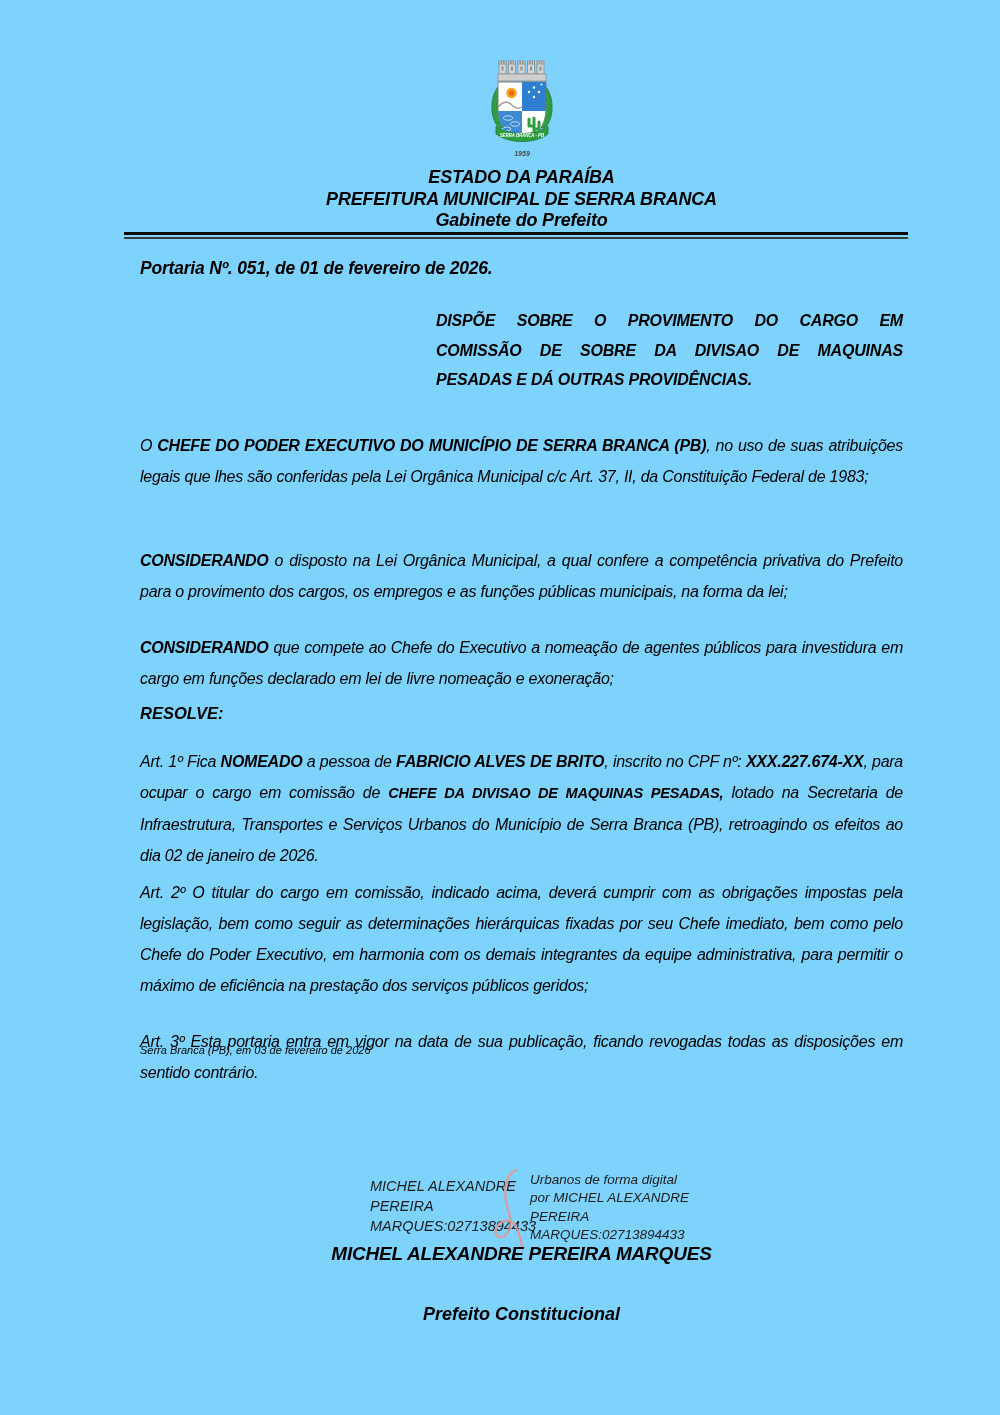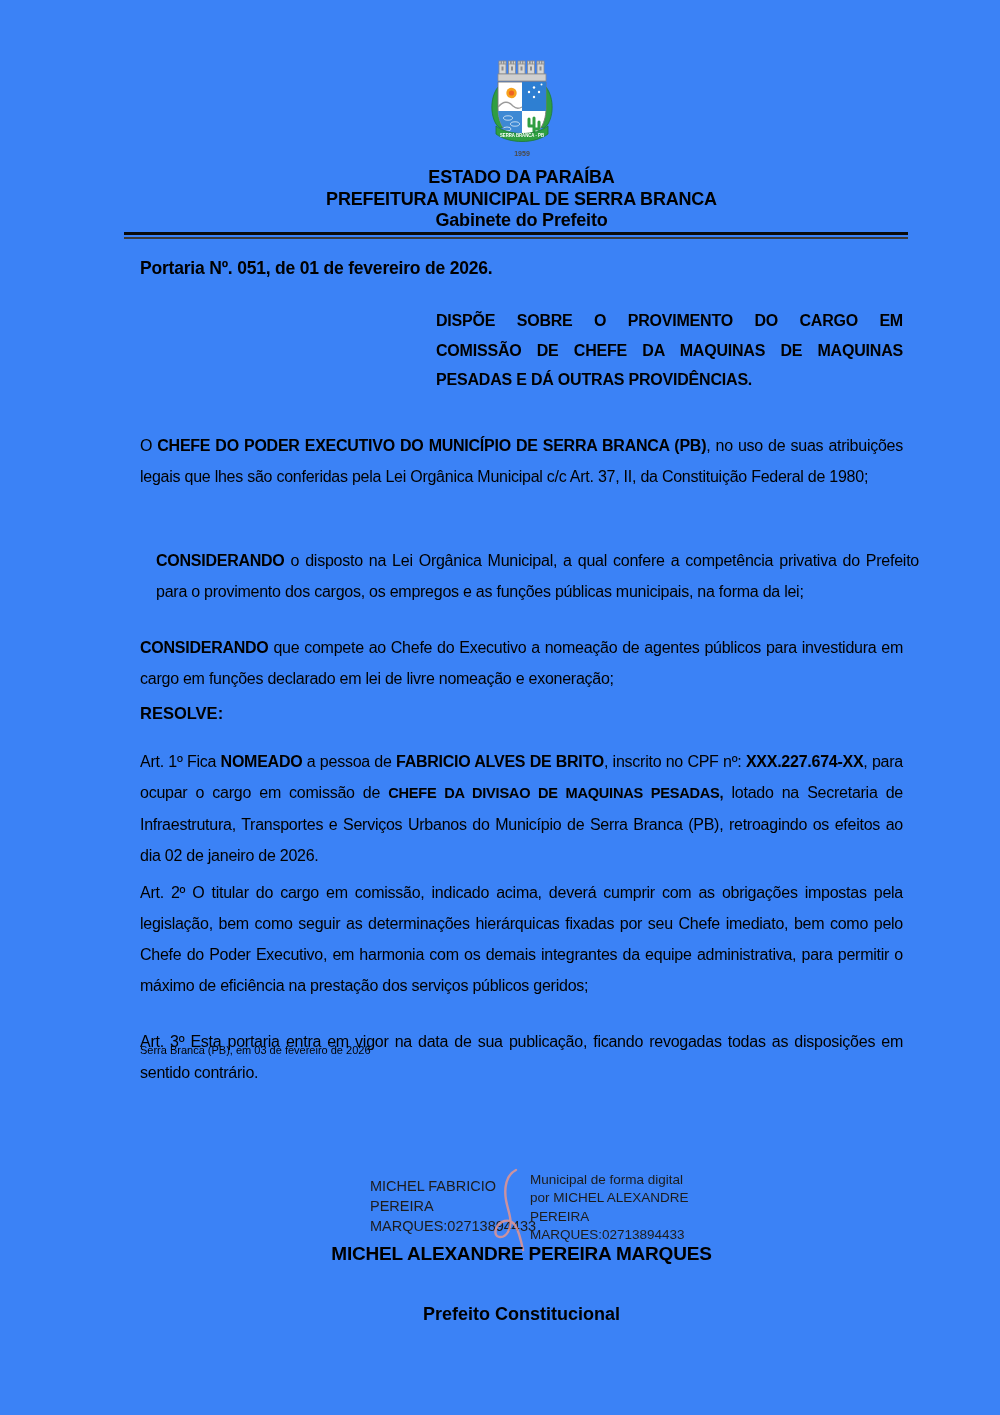--- a/index.html
+++ b/index.html
@@ -1,36 +1,36 @@
 <!DOCTYPE html>
 <html lang="pt"><head>
 <meta charset="utf-8">
 <style>
   html,body{margin:0;padding:0;background:#ffffff;}
-  .page{position:relative;width:1000px;height:1415px;background:#3b82f6;color:#000;
-        font-family:"Liberation Sans",sans-serif;overflow:hidden;}
+  .page{position:relative;width:1000px;height:1415px;background:#7dd3fc;color:#000;
+        font-family:"Liberation Sans",sans-serif;overflow:hidden;font-style:italic;}
   .abs{position:absolute;}
   
   .crest{left:489px;top:60px;width:66px;height:104px;}
   .hdr{left:140px;top:167px;width:763px;text-align:center;font-weight:bold;
        font-size:18px;line-height:21.5px;letter-spacing:-0.2px;}
   .rule{left:124px;top:232px;width:784px;height:2px;
         border-top:3px solid #0b0b0b;border-bottom:2px solid #3a3a3a;}
   
   .doc-title{left:140px;top:258px;width:763px;font-weight:bold;font-size:17.5px;letter-spacing:-0.2px;}
   .summary{left:436px;top:306px;width:467px;font-weight:bold;font-size:16px;
            line-height:29.5px;letter-spacing:-0.2px;}
   .summary div{text-align:justify;text-align-last:justify;}
   .summary div:last-child{text-align-last:left;}
   
   .par{left:140px;width:763px;font-size:16px;line-height:31px;text-align:justify;letter-spacing:-0.25px;}
   .b{font-weight:bold;}
   .sm{font-size:14.6px;}
   .resolve{left:140px;top:704px;font-weight:bold;font-size:16.5px;}
-  .p1{top:430px;} .p2{top:545px;margin-left:16px;} .p3{top:632px;}
+  .p1{top:430px;} .p2{top:545px;} .p3{top:632px;}
   .a1{top:746px;} .a2{top:877px;} .a3{top:1026px;}
   .dateline{left:140px;top:1044px;width:763px;text-align:left;font-size:11px;}
   
   .stamp-left{left:370px;top:1176px;width:170px;font-size:14.5px;line-height:20px;
               color:#1c1c1c;white-space:nowrap;}
   .acro{left:488px;top:1166px;width:42px;height:88px;}
   .stamp-right{left:530px;top:1171px;width:175px;font-size:13.5px;line-height:18.4px;
                color:#1c1c1c;white-space:nowrap;}
   .sig-name{left:140px;top:1243px;width:763px;text-align:center;font-weight:bold;
             font-size:19px;letter-spacing:-0.2px;}
@@ -109,44 +109,44 @@
       <div>ESTADO DA PARAÍBA</div>
       <div>PREFEITURA MUNICIPAL DE SERRA BRANCA</div>
       <div>Gabinete do Prefeito</div>
     </div>
   <div class="abs rule"></div>
 
   <div class="abs doc-title">Portaria Nº. 051, de 01 de fevereiro de 2026.</div>
 
   <div class="abs summary">
       <div>DISPÕE SOBRE O PROVIMENTO DO CARGO EM</div>
-      <div>COMISSÃO DE CHEFE DA MAQUINAS DE MAQUINAS</div>
+      <div>COMISSÃO DE SOBRE DA DIVISAO DE MAQUINAS</div>
       <div>PESADAS E DÁ OUTRAS PROVIDÊNCIAS.</div>
     </div>
 
-  <div class="abs par p1"><span>O </span><span class="b">CHEFE DO PODER EXECUTIVO DO MUNICÍPIO DE SERRA BRANCA (PB)</span><span>, no uso de suas atribuições legais que lhes são conferidas pela Lei Orgânica Municipal c/c Art. 37, II, da Constituição Federal de 1980;</span></div>
+  <div class="abs par p1"><span>O </span><span class="b">CHEFE DO PODER EXECUTIVO DO MUNICÍPIO DE SERRA BRANCA (PB)</span><span>, no uso de suas atribuições legais que lhes são conferidas pela Lei Orgânica Municipal c/c Art. 37, II, da Constituição Federal de 1983;</span></div>
   <div class="abs par p2"><span class="b">CONSIDERANDO</span><span> o disposto na Lei Orgânica Municipal, a qual confere a competência privativa do Prefeito para o provimento dos cargos, os empregos e as funções públicas municipais, na forma da lei;</span></div>
   <div class="abs par p3"><span class="b">CONSIDERANDO</span><span> que compete ao Chefe do Executivo a nomeação de agentes públicos para investidura em cargo em funções declarado em lei de livre nomeação e exoneração;</span></div>
   <div class="abs resolve">RESOLVE:</div>
   <div class="abs par a1"><span>Art. 1º Fica </span><span class="b">NOMEADO</span><span> a pessoa de </span><span class="b">FABRICIO ALVES DE BRITO</span><span>, inscrito no CPF nº: </span><span class="b">XXX.227.674-XX</span><span>, para ocupar o cargo em comissão de </span><span class="b sm">CHEFE DA DIVISAO DE MAQUINAS PESADAS,</span><span> lotado na Secretaria de Infraestrutura, Transportes e Serviços Urbanos do Município de Serra Branca (PB), retroagindo os efeitos ao dia 02 de janeiro de 2026.</span></div>
   <div class="abs par a2"><span>Art. 2º O titular do cargo em comissão, indicado acima, deverá cumprir com as obrigações impostas pela legislação, bem como seguir as determinações hierárquicas fixadas por seu Chefe imediato, bem como pelo Chefe do Poder Executivo, em harmonia com os demais integrantes da equipe administrativa, para permitir o máximo de eficiência na prestação dos serviços públicos geridos;</span></div>
   <div class="abs par a3"><span>Art. 3º Esta portaria entra em vigor na data de sua publicação, ficando revogadas todas as disposições em sentido contrário.</span></div>
 
   <div class="abs dateline">Serra Branca (PB), em 03 de fevereiro de 2026</div>
 
   <div class="abs stamp-left">
-      <div>MICHEL FABRICIO</div>
+      <div>MICHEL ALEXANDRE</div>
       <div>PEREIRA</div>
       <div>MARQUES:02713894433</div>
     </div>
   <svg class="abs acro" viewBox="0 0 42 88">
     <path d="M28,4 C18,9 16,22 18,34 C20,46 26,56 20,66 C15,74 5,72 8,63 C11,55 21,51 27,59 C31,65 33,74 35,84" fill="none" stroke="#e5958f" stroke-width="2.4" stroke-linecap="round" opacity="0.85"></path>
   </svg>
   <div class="abs stamp-right">
-      <div>Municipal de forma digital</div>
+      <div>Urbanos de forma digital</div>
       <div>por MICHEL ALEXANDRE</div>
       <div>PEREIRA</div>
       <div>MARQUES:02713894433</div>
     </div>
 
   <div class="abs sig-name">MICHEL ALEXANDRE PEREIRA MARQUES</div>
   <div class="abs sig-role">Prefeito Constitucional</div>
 
 </div>
 

